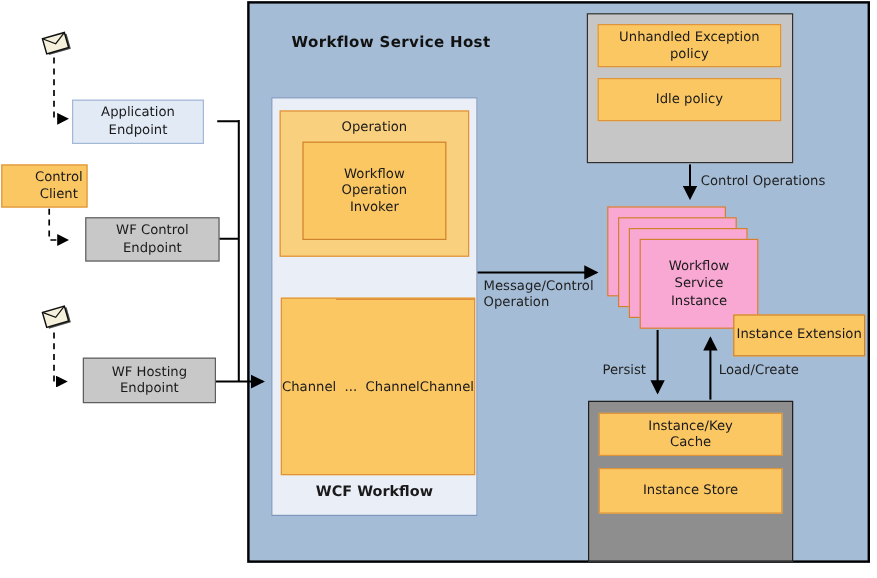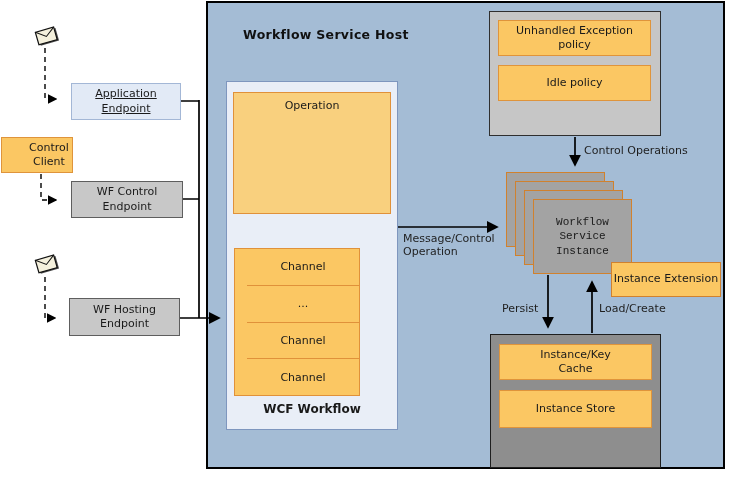--- a/index.html
+++ b/index.html
@@ -32,47 +32,50 @@
   .gray-dark{background:#8E8E8E;border:1px solid #1f1f1f;}
   .endpoint-gray{background:#C8C8C8;border:1px solid #5E5E5E;}
   .endpoint-blue{background:#E2EAF6;border:1px solid #A3B7D6;}
   .bold{font-weight:bold;}
   .title{
     position:absolute;left:243px;top:27px;font-size:12.5px;font-weight:bold;
     letter-spacing:0.3px;color:#111;
   }
   .conn-label{position:absolute;font-size:11px;line-height:1.2;color:#1f1f1f;}
   .channels{
-    position:absolute;left:234px;top:248px;width:126px;height:148px;
-    display:flex;flex-direction:column;background:#FBC763;
-    border:1px solid #E0913A;box-sizing:border-box;padding-left:12px;
+    position:absolute;left:234px;top:248px;width:162px;height:148px;
+    display:flex;flex-direction:row;background:#FBC763;
+    border:1px solid #E0913A;box-sizing:border-box;
   }
   .channel-cell{
     flex:1;display:flex;align-items:center;justify-content:center;
     font-size:11px;color:#1a1a1a;
   }
   .channel-cell + .channel-cell{border-top:1px solid #E0913A;}
   .card{
-    position:absolute;width:99px;height:75px;background:#a3a3a3;
-    border:1px solid #D0812E;box-sizing:border-box;font-family:Liberation Mono, monospace;
+    position:absolute;width:99px;height:75px;background:#f9a8d4;
+    border:1px solid #D0812E;box-sizing:border-box;
   }
   #connectors{position:absolute;left:0;top:0;pointer-events:none;}
 </style>
 </head>
 <body>
 
 <div id="canvas">
 
   <div class="blue-panel"></div>
   <div class="title">Workflow Service Host</div>
 
   <div class="wcf-container"></div>
   <div class="dispatcher"></div>
   <div class="bx" style="left:233px;top:98px;width:158px;height:16px;">
     <span>Operation</span>
+  </div>
+  <div class="bx orange-deep" style="left:252px;top:118px;width:120px;height:82px;">
+    <span style="max-width:70px;">Workflow Operation Invoker</span>
   </div>
 
   <div class="channels">
     <div class="channel-cell">Channel</div>
     <div class="channel-cell">...</div>
     <div class="channel-cell">Channel</div>
     <div class="channel-cell">Channel</div>
   </div>
   <div class="bx bold" style="left:226px;top:402px;width:172px;height:16px;font-size:12px;">
     <span>WCF Workflow</span>
@@ -98,21 +101,21 @@
   </div>
 
   <div class="abs gray-dark" style="left:490px;top:334px;width:171px;height:134px;box-sizing:border-box;"></div>
   <div class="bx orange" style="left:499px;top:344px;width:153px;height:36px;">
     <span style="max-width:86px;">Instance/Key Cache</span>
   </div>
   <div class="bx orange" style="left:499px;top:390px;width:153px;height:38px;">
     <span>Instance Store</span>
   </div>
 
-  <div class="bx endpoint-blue" style="left:71px;top:83px;width:110px;height:37px;text-decoration:underline;">
+  <div class="bx endpoint-blue" style="left:60px;top:83px;width:110px;height:37px;">
     <span style="max-width:84px;">Application Endpoint</span>
   </div>
   <div class="bx orange" style="left:1px;top:137px;width:72px;height:36px;padding-left:24px;">
     <span style="max-width:52px;">Control Client</span>
   </div>
   <div class="bx endpoint-gray" style="left:71px;top:181px;width:112px;height:37px;">
     <span style="max-width:80px;">WF Control Endpoint</span>
   </div>
   <div class="bx endpoint-gray" style="left:69px;top:298px;width:111px;height:38px;">
     <span style="max-width:80px;">WF Hosting Endpoint</span>

